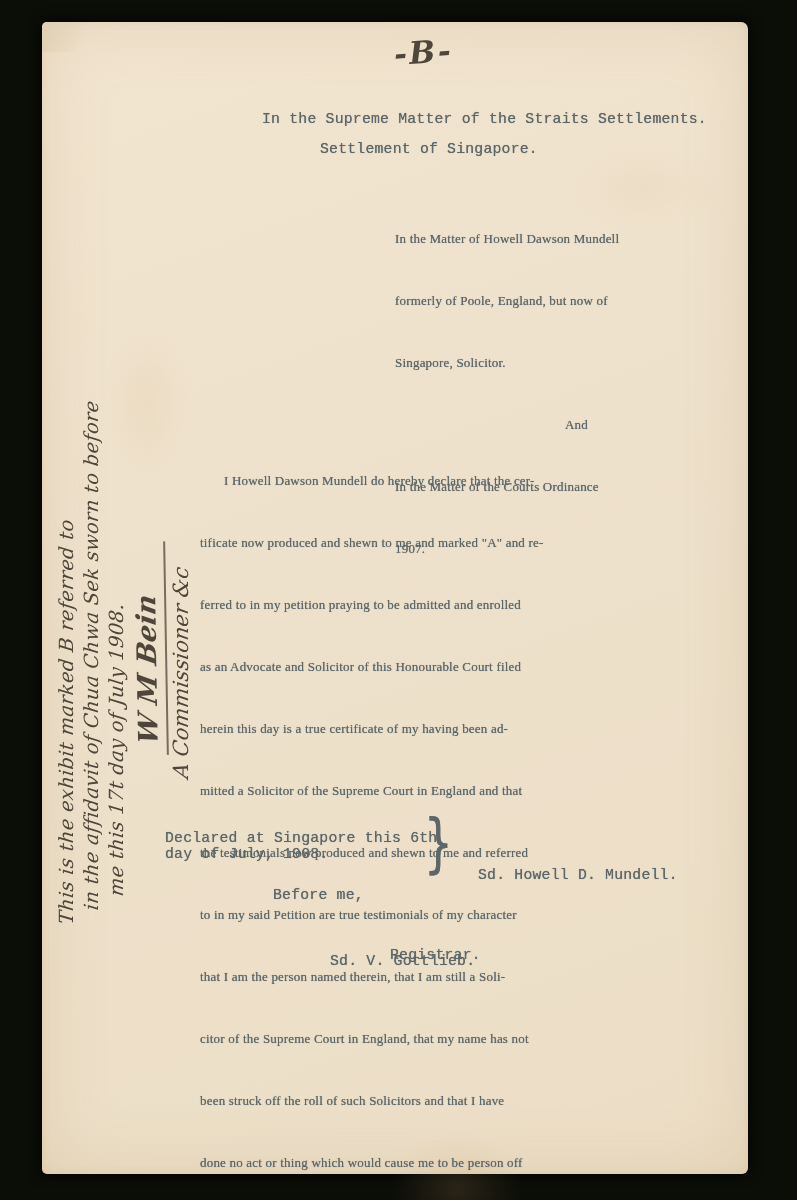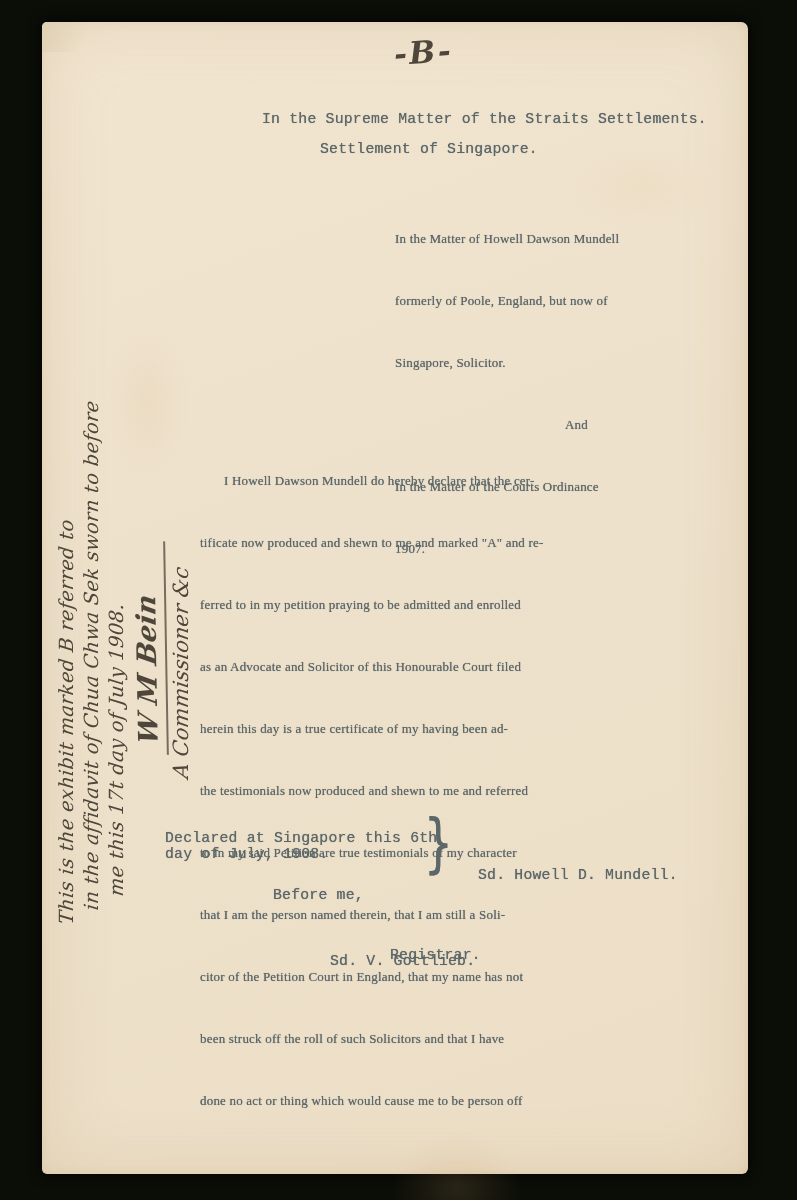--- a/index.html
+++ b/index.html
@@ -105,24 +105,25 @@
       <div class="line">In the Matter of the Courts Ordinance</div>
       <div class="line">1907.</div>
     </div>
 
     <div class="typed-block" style="left:158px;top:412px;">
       <div class="line indent">I Howell Dawson Mundell do hereby declare that the cer-</div>
       <div class="line">tificate now produced and shewn to me and marked "A" and re-</div>
       <div class="line">ferred to in my petition praying to be admitted and enrolled</div>
       <div class="line">as an Advocate and Solicitor of this Honourable Court filed</div>
       <div class="line">herein this day is a true certificate of my having been ad-</div>
+      <div class="line">mitted a Solicitor of the Supreme Court in England and that</div>
       <div class="line">the testimonials now produced and shewn to me and referred</div>
       <div class="line">to in my said Petition are true testimonials of my character</div>
       <div class="line">that I am the person named therein, that I am still a Soli-</div>
-      <div class="line">citor of the Petition Court in England, that my name has not</div>
+      <div class="line">citor of the Supreme Court in England, that my name has not</div>
       <div class="line">been struck off the roll of such Solicitors and that I have</div>
       <div class="line">done no act or thing which would cause me to be person off</div>
       
     </div>
 
     <div class="typed" style="left:123px;top:801px;">Declared at Singapore this 6th</div>
     <div class="typed" style="left:123px;top:817px;">day of July, 1908.</div>
     <div class="brace">}</div>
     <div class="typed" style="left:436px;top:816px;margin-top:22px;">Sd. Howell D. Mundell.</div>
     <div class="typed" style="left:231px;top:858px;">Before me,</div>

